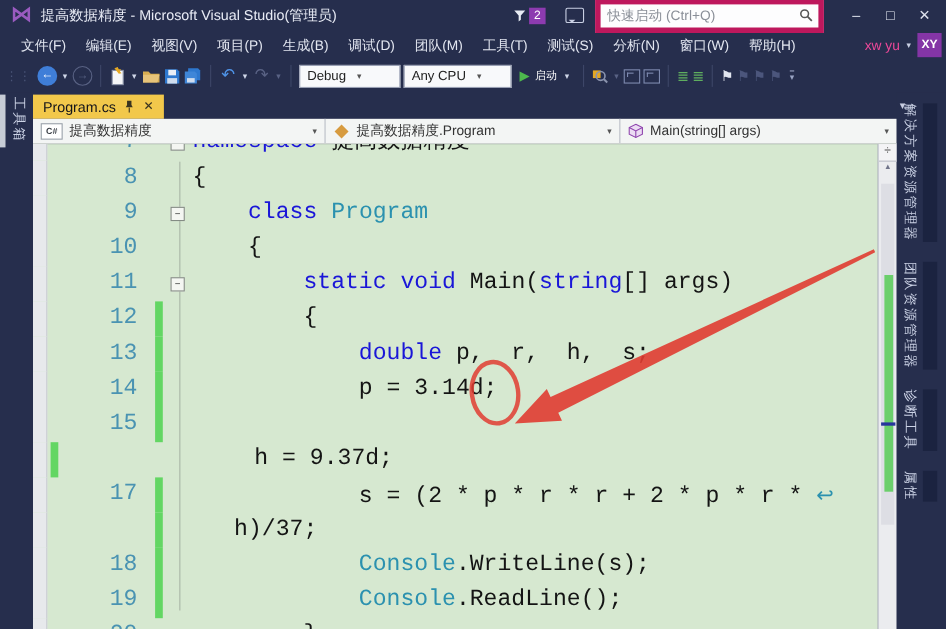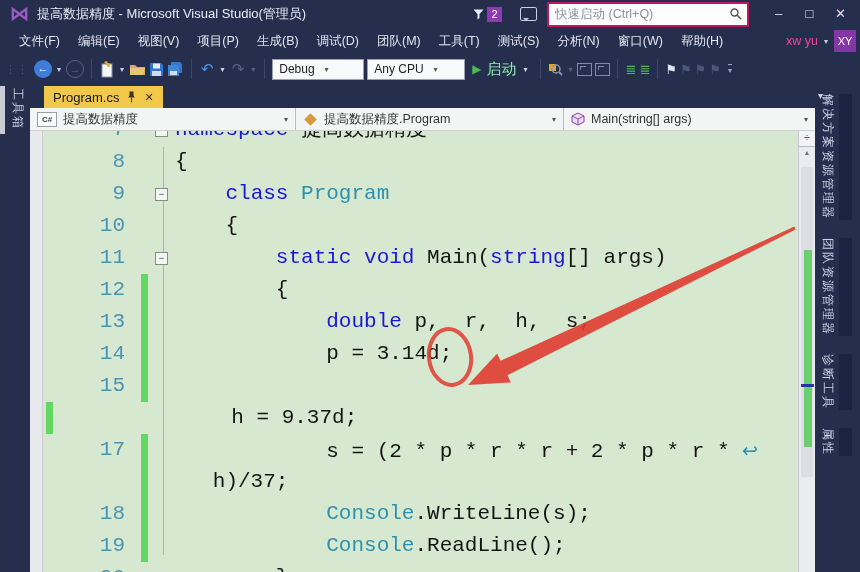--- a/index.html
+++ b/index.html
@@ -8,70 +8,70 @@
 
   
   .titlebar{position:absolute;left:0;top:0;right:0;height:28px;display:flex;align-items:center;color:#e6e9f2}
   .vs-logo{font-size:19px;font-weight:bold;color:#9a5bc0;margin:0 8px 0 10px;line-height:28px}
   .win-title{font-size:13px;color:#e8ebf5;white-space:nowrap}
   .tb-spacer{flex:1}
   .funnel-wrap{display:flex;align-items:center;gap:3px;margin-right:10px}
   .badge{min-width:15px;height:15px;background:#8d3bb0;color:#fff;font-size:11px;line-height:15px;text-align:center}
   .feedback{width:15px;height:12px;border:1px solid #c9d0e4;border-radius:2px;position:relative;margin:0 10px 0 8px}
   .feedback::after{content:"";position:absolute;left:2px;bottom:-4px;border:3px solid transparent;border-top-color:#c9d0e4}
-  .searchbox{width:198px;height:21px;background:#fdfdfe;border:2px solid #be185d;display:flex;align-items:center;margin-right:14px}
+  .searchbox{width:198px;height:21px;background:#fdfdfe;border:5px solid #be185d;display:flex;align-items:center;margin-right:14px}
   .searchbox input{flex:1;border:0;outline:0;background:transparent;font-size:12.5px;color:#333;padding:0 6px;font-family:"Liberation Sans",sans-serif}
   .searchbox input::placeholder{color:#8a8f98}
   .win-btn{width:31px;height:24px;text-align:center;line-height:24px;font-size:13px;color:#dfe3ee;cursor:pointer}
   .win-btn.close{margin-right:4px}
 
   
   .menubar{position:absolute;left:0;top:28px;right:0;height:26px;display:flex;align-items:center;padding-left:10px}
   .menu-item{padding:3px 9px;font-size:12.5px;color:#e2e6f0;cursor:pointer;white-space:nowrap}
   .account{margin-left:auto;display:flex;align-items:center;gap:6px;margin-right:4px}
   .acct-name{font-size:12.5px;color:#ec4899}
   .acct-caret{font-size:8px;color:#c9d0e4}
-  .avatar{width:22px;height:22px;background:#8435a6;color:#fff;font-size:11px;font-weight:normal;text-align:center;line-height:22px}
+  .avatar{width:22px;height:22px;background:#8435a6;color:#fff;font-size:11px;font-weight:bold;text-align:center;line-height:22px}
 
   
   .toolbar{position:absolute;left:0;top:54px;right:0;height:30px;display:flex;align-items:center;gap:3px;padding-left:5px}
   .grip{color:#4a5578;font-size:11px;letter-spacing:1px;margin-right:2px}
   .tsep{width:1px;height:20px;background:#3d4668;margin:0 4px}
   .circle-btn{width:18px;height:18px;border-radius:50%;text-align:center;line-height:17px;font-size:11px}
   .back-btn{background:#3f7ed8;color:#fff}
   .fwd-btn{border:1px solid #596284;color:#596284;box-sizing:border-box}
   .mini-caret{font-size:8px;color:#cfd6e8;margin:0 2px}
   .mini-caret.dim{color:#596284}
   .glyph-btn{font-size:15px;line-height:20px;padding:0 2px;cursor:pointer}
   .undo{color:#4f94e8}.redo{color:#596284}
   .combo{height:21px;background:#f8f9fb;border:1px solid #99a0b4;display:flex;align-items:center;padding:0 6px;font-size:12px;color:#222;box-sizing:border-box;cursor:pointer}
   .combo .cmb-caret{font-size:8px;color:#555;margin-left:10px}
   .combo.debug{width:92px}.combo.platform{width:98px}
   .start-btn{display:flex;align-items:center;gap:5px;padding:0 4px;cursor:pointer}
   .play{color:#4db84d;font-size:12px}
-  .start-label{color:#86efac;font-size:15px}
+  .start-label{color:#ffffff;font-size:10px}
   .pale-box{width:13px;height:11px;border:1px solid #7e8ab0;position:relative}
   .pale-box::after{content:"";position:absolute;left:2px;top:2px;width:5px;height:3px;border-left:1px solid #7e8ab0;border-top:1px solid #7e8ab0}
   .indent-glyph{color:#5fae5f;font-size:13px}
   .bookmark{color:#e2e6f0;font-size:13px}
   .bookmark.dim{color:#4c567c}
   .overflow{border-top:1px solid #9aa4c4;color:#9aa4c4;font-size:8px;padding-top:1px;margin-left:4px}
 
   
   .leftstrip{position:absolute;left:0;top:84px;width:30px;bottom:0;background:#262e4d}
   .lt-indicator{position:absolute;left:0;top:2px;width:5px;height:48px;background:#c7ccd6}
   .ltab-label{position:absolute;left:9px;top:4px;writing-mode:vertical-rl;text-orientation:sideways;font-size:12px;color:#ccd3e6;letter-spacing:2px;cursor:pointer}
   .rightstrip{position:absolute;right:0;top:84px;width:45px;bottom:0;background:#262e4d;display:flex;flex-direction:column;padding-top:10px;gap:18px}
   .rtab{display:flex;cursor:pointer;margin-left:4px}
   .rtab-label{writing-mode:vertical-rl;text-orientation:sideways;font-size:12px;color:#ccd3e6;letter-spacing:2px}
   .rtab::after{content:"";width:13px;background:#1b2340;margin-left:3px}
   .tab-chevron{position:absolute;left:818px;top:90px;font-size:10px;color:#c8cde0;cursor:pointer;z-index:5}
 
   
-  .docwell{position:absolute;left:44px;top:84px;width:785px;height:24px;display:flex;align-items:flex-end}
+  .docwell{position:absolute;left:30px;top:84px;width:785px;height:24px;display:flex;align-items:flex-end}
   .doc-tab{height:22px;background:#f2c84b;display:flex;align-items:center;padding:0 9px;gap:8px;cursor:pointer}
   .doc-tab-label{font-size:13px;color:#15151a}
   .pin-icon,.close-tab{font-size:11px;color:#3a3420;cursor:pointer;line-height:22px}
 
   
   .navbar{position:absolute;left:30px;top:108px;width:785px;height:23px;background:#f3f5f4;display:flex;border-bottom:1px solid #cdd2cf;box-sizing:border-box}
   .nav-sec{display:flex;align-items:center;padding:0 7px;border-right:1px solid #b9bec6;box-sizing:border-box;cursor:pointer}
   .nav-sec.s1{width:266px}.nav-sec.s2{width:268px}.nav-sec.s3{flex:1;border-right:0}
   .nav-label{font-size:12.5px;color:#333;margin-left:6px;white-space:nowrap;overflow:hidden}
   .nav-caret{margin-left:auto;font-size:8px;color:#555}

